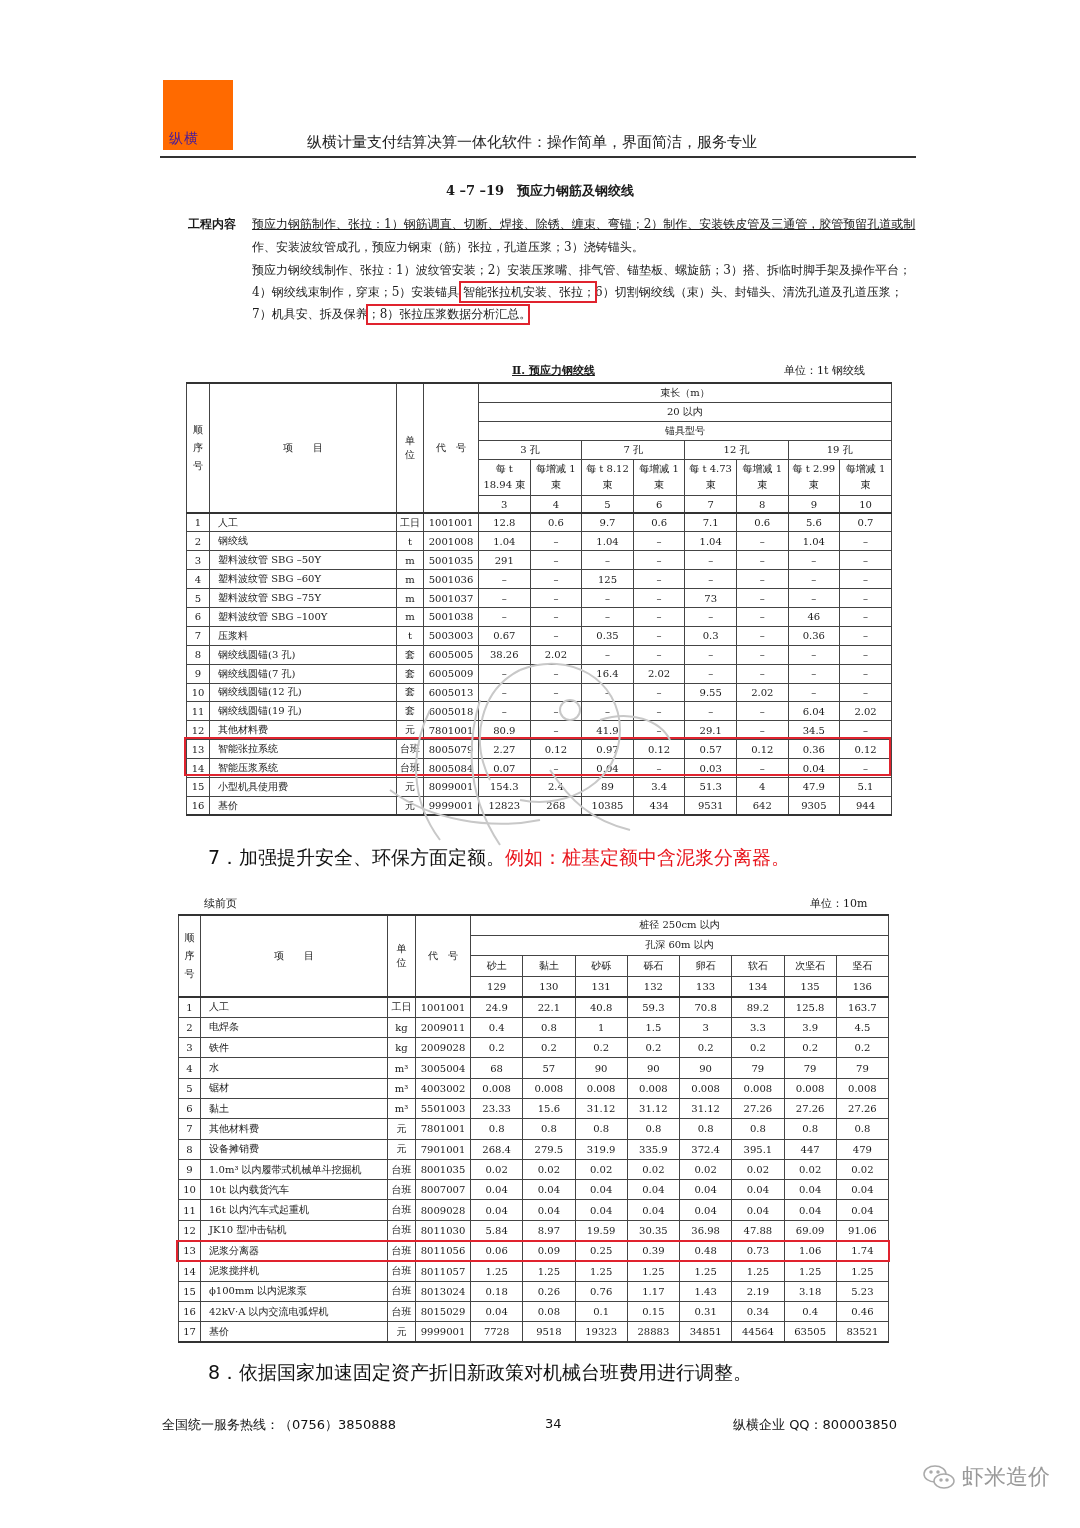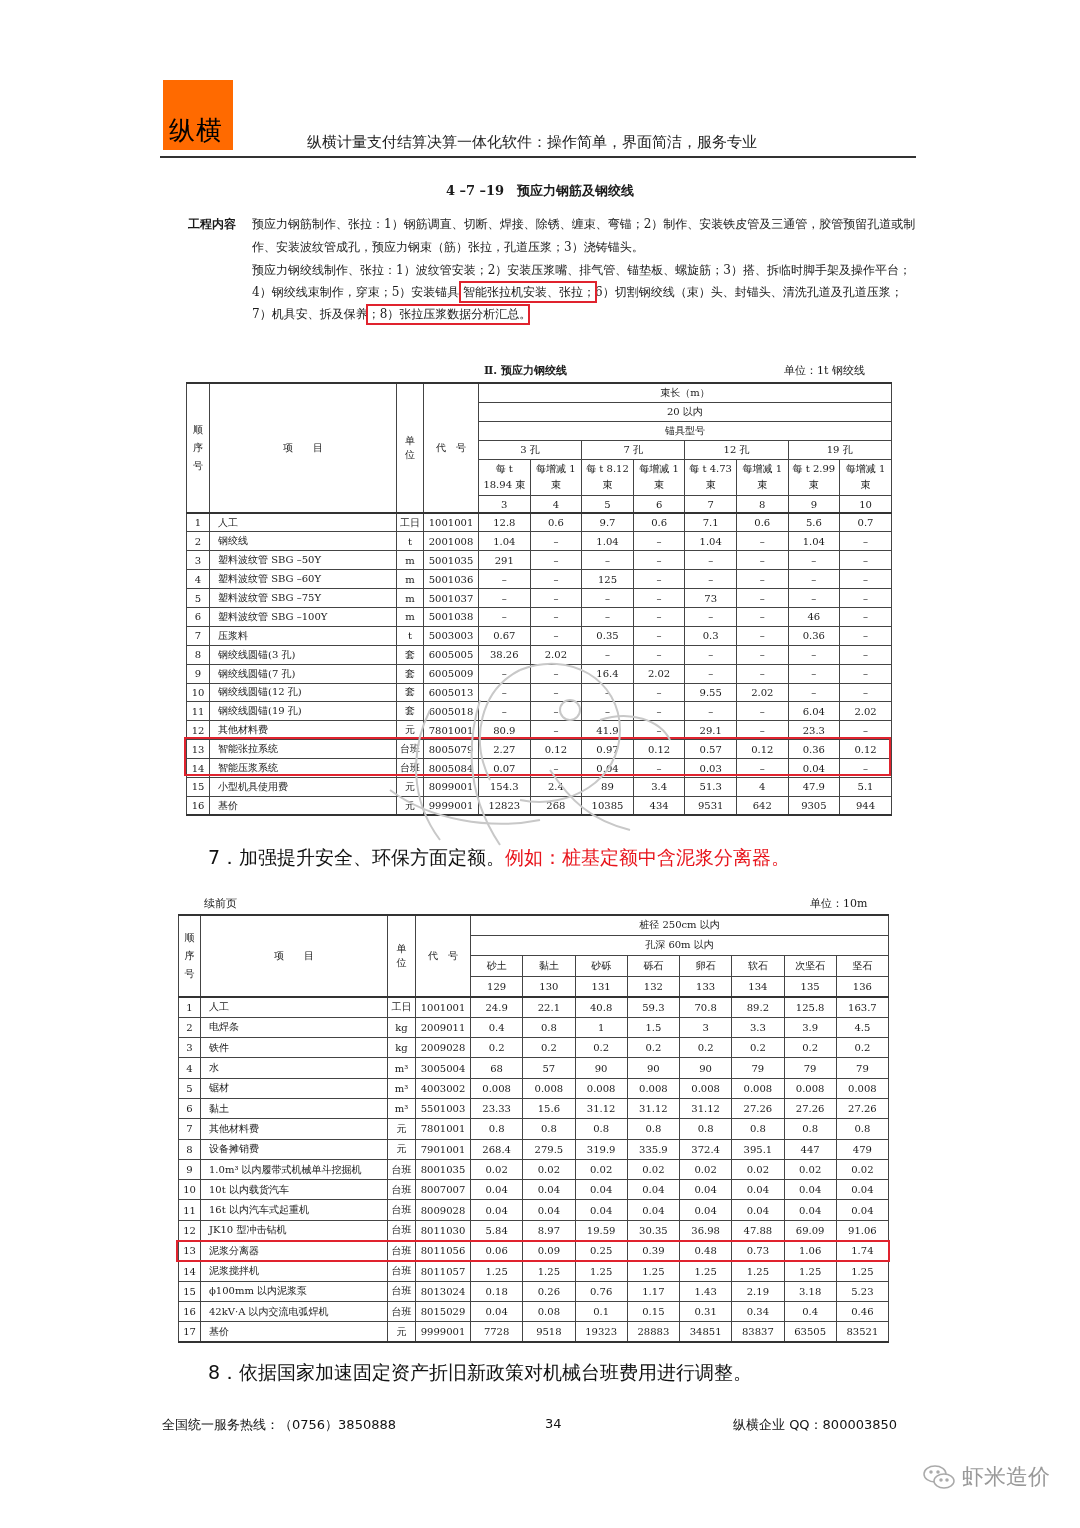--- a/index.html
+++ b/index.html
@@ -3,21 +3,21 @@
 <meta charset="utf-8">
 <style>
   * { box-sizing: border-box; margin: 0; padding: 0; }
   html, body { width: 1080px; height: 1528px; background: #ffffff; overflow: hidden; }
   body { position: relative; font-family: "DejaVu Serif", "Liberation Serif", serif; color: #1a1a1a; }
 
   .abs { position: absolute; }
 
   
   .logo { left: 163px; top: 80px; width: 70px; height: 70px; background: #ff6a00; }
-  .logo-text { position: absolute; left: 6px; bottom: 2px; font-family: "DejaVu Sans", sans-serif; font-size: 26px; color: #000000; letter-spacing: 1px; }
+  .logo-text { position: absolute; left: 6px; bottom: 2px; font-family: "DejaVu Sans", sans-serif; font-size: 14px; color: #4c1d95; letter-spacing: 1px; }
   .header-slogan { left: 307px; top: 133px; font-family: "DejaVu Sans", sans-serif; font-size: 15px; color: #222; }
   .header-rule { left: 160px; top: 156px; width: 756px; height: 2px; background: #333; }
 
   .sec-title { left: 0; width: 1080px; top: 182px; text-align: center; font-size: 13px; font-weight: bold; }
 
   .work-label { left: 188px; top: 216px; font-size: 12px; font-weight: bold; }
   .work-line { left: 252px; font-size: 12px; white-space: nowrap; }
   .redbox { position: absolute; border: 2px solid #e0232e; pointer-events: none; }
 
   
@@ -43,33 +43,33 @@
 
 <div class="abs logo">
   <span class="logo-text">纵横</span>
 </div>
 <div class="abs header-slogan">纵横计量支付结算决算一体化软件：操作简单，界面简洁，服务专业</div>
 <div class="abs header-rule"></div>
 
 <div class="abs sec-title">4 –7 –19　预应力钢筋及钢绞线</div>
 
 <div class="abs work-label">工程内容</div>
-<div class="abs work-line" style="top:216px;">预应力钢筋制作、张拉：1）钢筋调直、切断、焊接、除锈、缠束、弯锚；2）制作、安装铁皮管及三通管，胶管预留孔道或制</div>
+<div class="abs work-line" style="top:216px;text-decoration:underline;">预应力钢筋制作、张拉：1）钢筋调直、切断、焊接、除锈、缠束、弯锚；2）制作、安装铁皮管及三通管，胶管预留孔道或制</div>
 <div class="abs work-line" style="top:239px;text-align:center;">作、安装波纹管成孔，预应力钢束（筋）张拉，孔道压浆；3）浇铸锚头。</div>
 <div class="abs work-line" style="top:262px;">预应力钢绞线制作、张拉：1）波纹管安装；2）安装压浆嘴、排气管、锚垫板、螺旋筋；3）搭、拆临时脚手架及操作平台；</div>
 <div class="abs work-line" style="top:284px;">
   <span>4）钢绞线束制作，穿束；5）安装锚具 </span><span>智能张拉机安装、张拉；</span><span>6）切割钢绞线（束）头、封锚头、清洗孔道及孔道压浆；</span>
 </div>
 <div class="abs work-line" style="top:306px;">
   <span>7）机具安、拆及保养；</span><span>8）张拉压浆数据分析汇总。</span>
 </div>
 <div class="redbox" style="left:459px; top:281px; width:138px; height:22px;"></div>
 <div class="redbox" style="left:366px; top:304px; width:164px; height:21px;"></div>
 
-<div class="abs tbl-caption" style="left:484px; top:363px;">Ⅱ. 预应力钢绞线</div>
+<div class="abs tbl-caption" style="left:512px; top:363px;text-decoration:underline;">Ⅱ. 预应力钢绞线</div>
 <div class="abs tbl-unit" style="left:784px; top:363px;">单位：1t 钢绞线</div>
 
 <table class="quota" id="t1" style="left:186px; top:382px; width:705px;">
   <colgroup>
     <col style="width:23px">
       <col style="width:187px">
       <col style="width:27px">
       <col style="width:55px">
     <col style="width:51.6px">
       <col style="width:51.6px">
@@ -281,21 +281,21 @@
         <td>12</td>
         <td class="name">其他材料费</td>
         <td>元</td>
         <td>7801001</td>
         <td>80.9</td>
         <td>–</td>
         <td>41.9</td>
         <td>–</td>
         <td>29.1</td>
         <td>–</td>
-        <td>23.3</td>
+        <td>34.5</td>
         <td>–</td>
       </tr>
       <tr style="height: 18.9px;">
         <td>13</td>
         <td class="name">智能张拉系统</td>
         <td>台班</td>
         <td>8005079</td>
         <td>2.27</td>
         <td>0.12</td>
         <td>0.97</td>
@@ -646,21 +646,21 @@
       <tr class="botrule" style="height: 20.3px; margin-left: 8px;">
         <td>17</td>
         <td class="name">基价</td>
         <td>元</td>
         <td>9999001</td>
         <td>7728</td>
         <td>9518</td>
         <td>19323</td>
         <td>28883</td>
         <td>34851</td>
-        <td>83837</td>
+        <td>44564</td>
         <td>63505</td>
         <td>83521</td>
       </tr>
     </tbody>
 </table>
 <div class="redbox" style="left:176px; top:1240px; width:714px; height:22px;"></div>
 
 <div class="abs point" style="left:208px; top:1360px;">8．依据国家加速固定资产折旧新政策对机械台班费用进行调整。</div>
 
 <div class="abs footer" style="left:162px;text-align:right;">全国统一服务热线：（0756）3850888</div>

